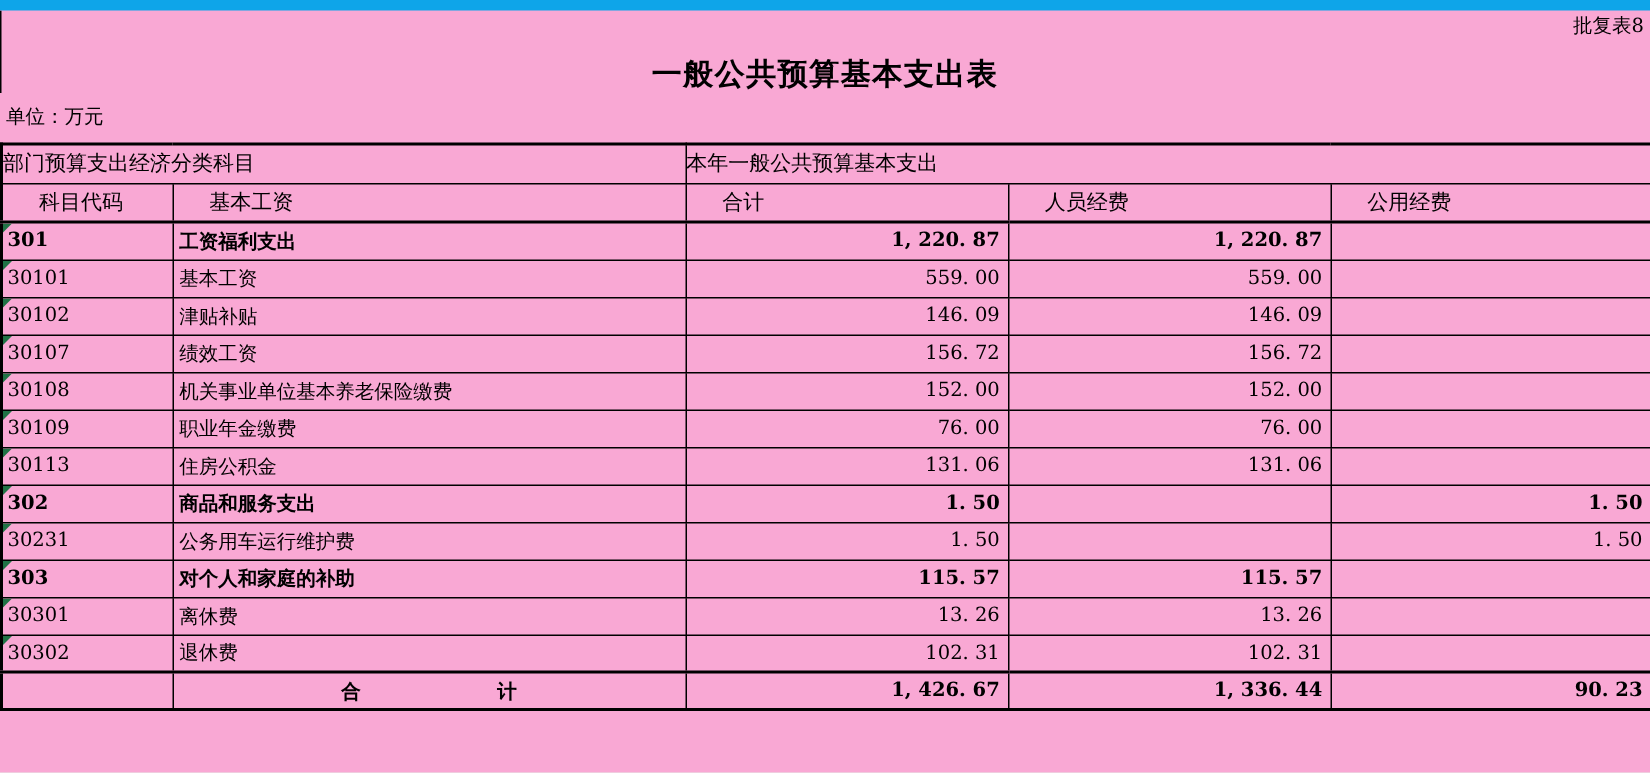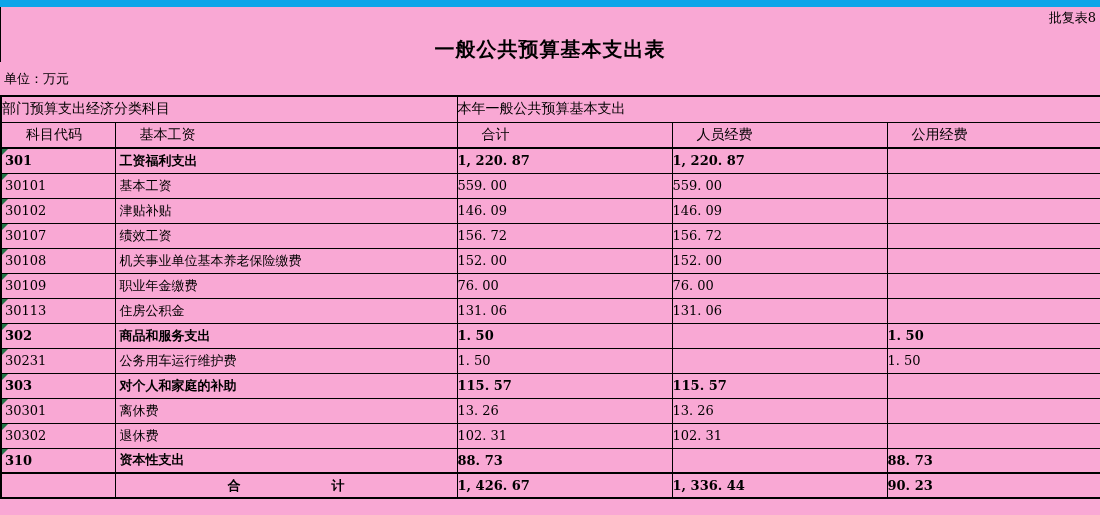--- a/index.html
+++ b/index.html
@@ -61,21 +61,21 @@
   .budget thead tr { height: 26px; }
   .budget thead th {
     font-size: 14px;
     font-weight: normal;
     text-align: left;
   }
   .budget thead tr.sub-header th { border-bottom: 2px solid #000; padding-left: 24px; }
   .budget tbody tr { height: 25px; font-size: 13px; }
   .budget td.code { text-align: left; padding-left: 3px; position: relative; }
   .budget td.name { text-align: left; padding-left: 4px; }
-  .budget td.num  { padding-right: 5px; }
+  .budget td.num  { text-align: right; padding-right: 5px; }
   .budget tr.bold-row { font-weight: bold; padding-left: 39px; }
   .budget tr.total-row td { border-top: 2px solid #000; font-weight: bold; }
   .budget tr.total-row td.name { text-align: center; padding-left: 0; }
   .flag {
     display: none;
     position: absolute;
     top: 0; left: 0;
     width: 0; height: 0;
     border-top: 6px solid #217346;
     border-right: 6px solid transparent;
@@ -195,27 +195,20 @@
     <td class="num"><span>13. 26</span></td>
     <td class="num"><span></span></td>
   </tr>
         <tr>
     <td class="code has-marker"><span class="flag"></span><span>30302</span></td>
     <td class="name"><span>退休费</span></td>
     <td class="num"><span>102. 31</span></td>
     <td class="num"><span>102. 31</span></td>
     <td class="num"><span></span></td>
   </tr>
-        <tr class="bold-row">
-    <td class="code has-marker"><span class="flag"></span><span>310</span></td>
-    <td class="name"><span>资本性支出</span></td>
-    <td class="num"><span>88. 73</span></td>
-    <td class="num"><span></span></td>
-    <td class="num"><span>88. 73</span></td>
-  </tr>
         <tr class="bold-row total-row">
     <td class="code"><span></span></td>
     <td class="name"><span>合　　　　　　　计</span></td>
     <td class="num"><span>1, 426. 67</span></td>
     <td class="num"><span>1, 336. 44</span></td>
     <td class="num"><span>90. 23</span></td>
   </tr>
       </tbody>
   </table>
 </div>

